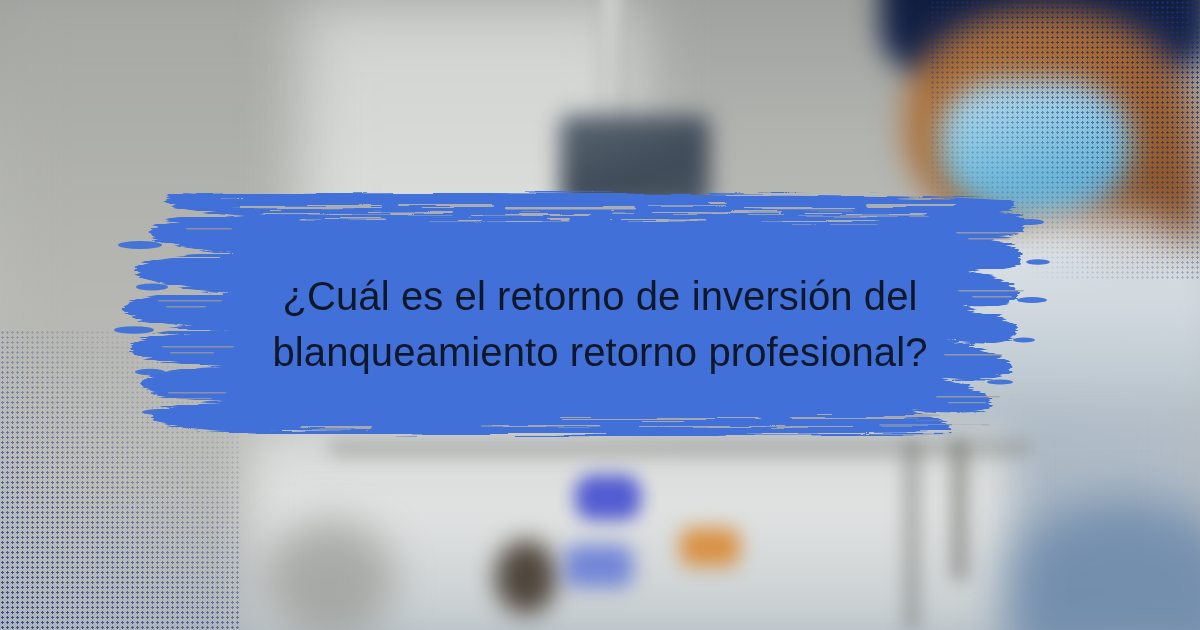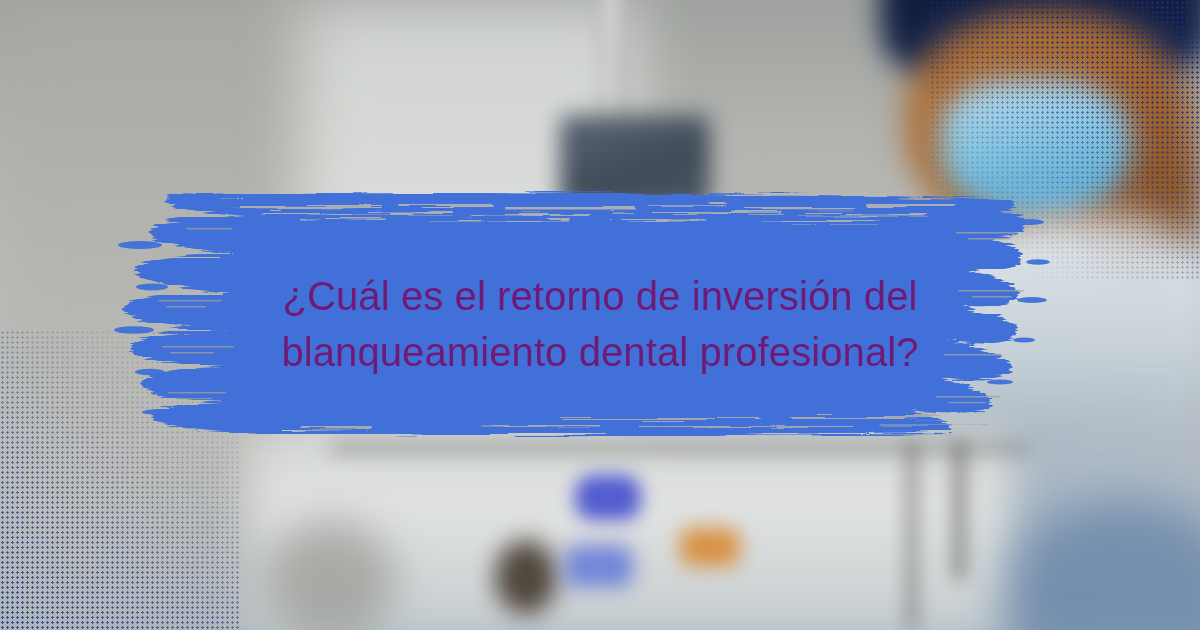--- a/index.html
+++ b/index.html
@@ -143,21 +143,21 @@
   
   #banner {
     position:absolute; left:0; top:0; width:1200px; height:630px;
     pointer-events:none;
   }
   #banner svg { display:block; width:1200px; height:630px; }
 
   
   #headline {
     position:absolute; left:0; top:268px; width:1200px;
-    text-align:center; color:#701a75;
+    text-align:center; color:#0f172a;
     font-size:40px; font-weight:400; line-height:56px;
     letter-spacing:.1px;
     text-rendering:optimizeLegibility;
   }
   #headline .line { display:block; white-space:nowrap; }
 </style>
 </head>
 <body>
 
 <div id="stage">
@@ -297,16 +297,16 @@
           <rect x="944" y="354" width="58" height="1.4" rx="1"></rect>
           <rect x="936" y="396" width="64" height="1.6" rx="1"></rect>
           <rect x="948" y="402" width="38" height="1.2" rx="1"></rect>
         </g>
       </g>
     </svg>
   </div>
 
   <div id="headline">
     <span class="line">¿Cuál es el retorno de inversión del</span>
-    <span class="line">blanqueamiento dental profesional?</span>
+    <span class="line">blanqueamiento retorno profesional?</span>
   </div>
 
 </div>
 
 </body></html>

